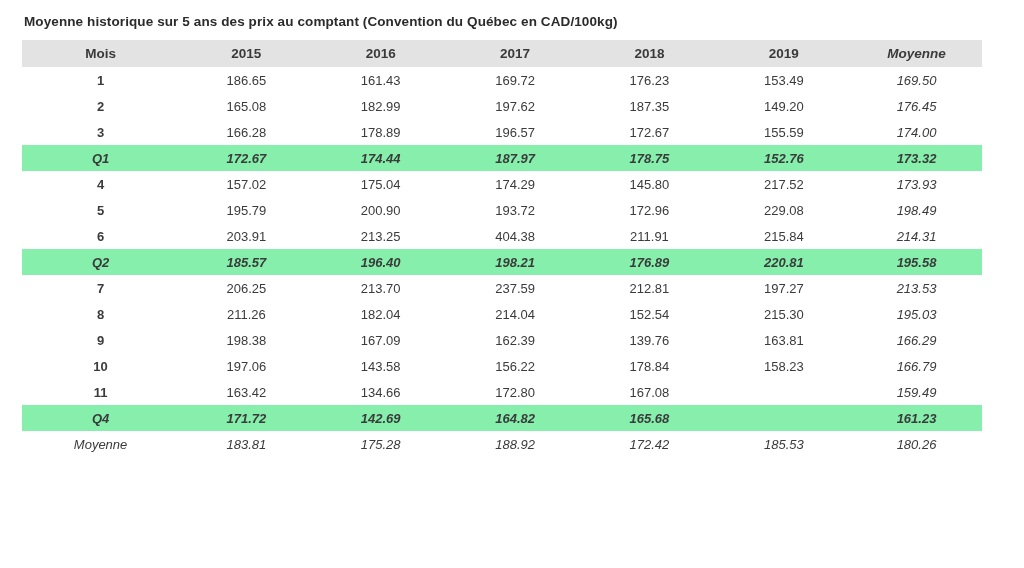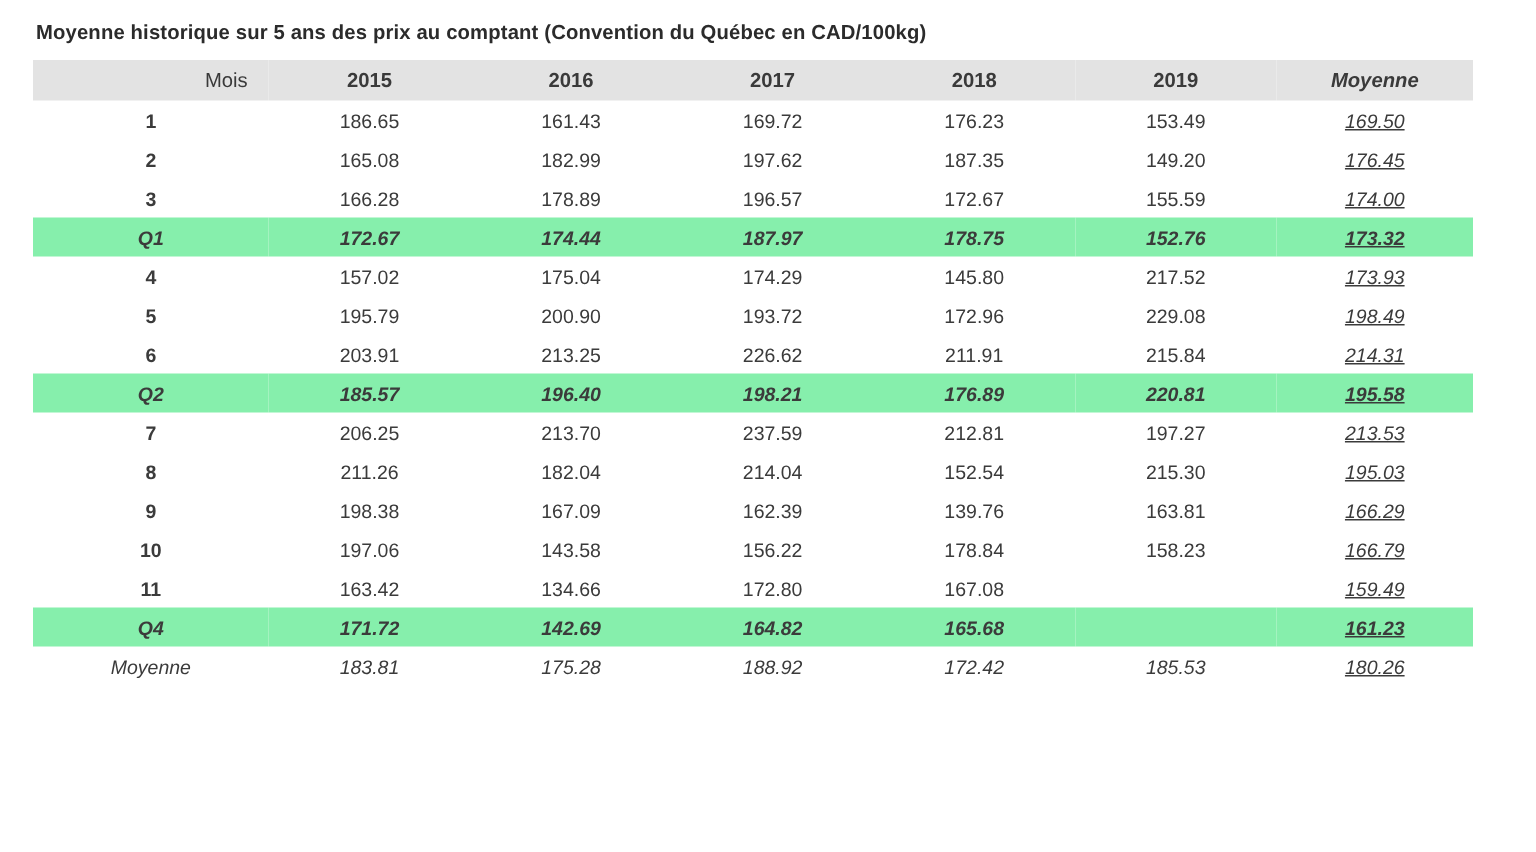--- a/index.html
+++ b/index.html
@@ -43,42 +43,40 @@
     background: #e3e3e3;
     color: #3a3a3a;
     font-weight: bold;
     font-size: 13.5px;
     height: 27px;
     padding: 0 14px;
     text-align: center;
     border: none;
   }
   thead th.th-month {
-    font-weight: normal;
-    text-align: right;
+    font-weight: bold;
   }
   thead th.th-avg {
     font-style: italic;
     font-weight: bold;
   }
   tbody td {
     height: 26px;
     padding: 0 14px;
     text-align: center;
     border: none;
     color: #3b3b3b;
     font-size: 13px;
   }
   tbody td.lbl {
     font-weight: bold;
     text-align: center;
   }
   tbody td.avg-col {
     font-style: italic;
-    text-decoration: underline;
   }
   tr.quarter {
     background: #86efac;
   }
   tr.quarter td {
     font-weight: bold;
     font-style: italic;
   }
   tr.quarter td.lbl {
     font-style: italic;
@@ -181,21 +179,21 @@
         <td>193.72</td>
         <td>172.96</td>
         <td>229.08</td>
         <td class="avg-col">198.49</td>
       </tr>
 
       <tr class="data">
         <td class="lbl">6</td>
         <td>203.91</td>
         <td>213.25</td>
-        <td>226.62</td>
+        <td>404.38</td>
         <td>211.91</td>
         <td>215.84</td>
         <td class="avg-col">214.31</td>
       </tr>
 
       <tr class="quarter">
         <td class="lbl">Q2</td>
         <td>185.57</td>
         <td>196.40</td>
         <td>198.21</td>

